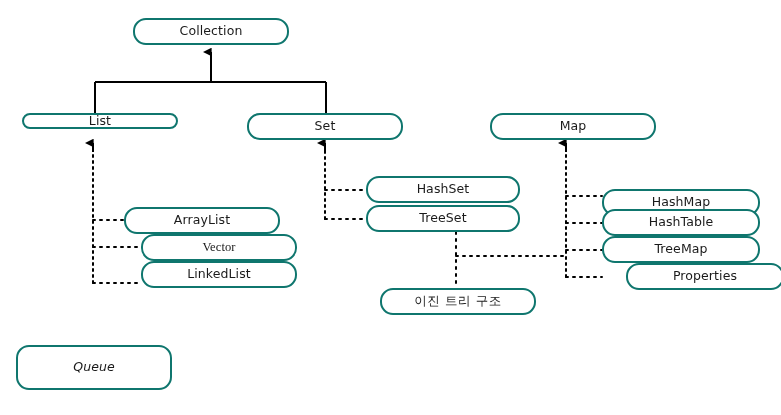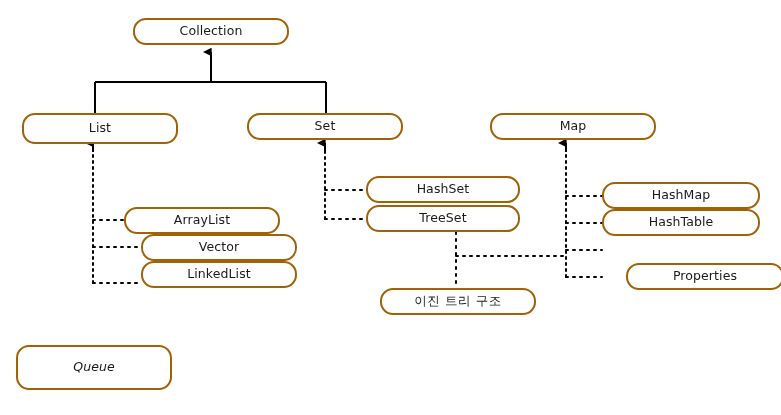--- a/index.html
+++ b/index.html
@@ -21,21 +21,21 @@
     position: absolute;
     left: 0;
     top: 0;
     width: 781px;
     height: 415px;
     pointer-events: none;
   }
   .node {
     position: absolute;
     box-sizing: border-box;
-    border: 2px solid #a16207;
+    border: 2px solid #0f766e;
     border-radius: 13px;
     background: #ffffff;
     display: flex;
     align-items: center;
     justify-content: center;
     color: #1a1a1a;
     font-size: 12.5px;
     line-height: 1;
     letter-spacing: 0.1px;
     white-space: nowrap;
@@ -117,41 +117,42 @@
     <g>
       <line x1="566" y1="250" x2="602" y2="250" stroke="#000000" stroke-width="2" stroke-dasharray="2 5" stroke-linecap="round"></line>
     </g>
     <g>
       <line x1="566" y1="277" x2="602" y2="277" stroke="#000000" stroke-width="2" stroke-dasharray="2 5" stroke-linecap="round"></line>
     </g>
   </svg>
 
   <div class="node" style="left:133px; top:18px; width:156px; height:27px;">Collection</div>
 
-  <div class="node" style="left:22px; top:113px; width:156px; height:31px;">List</div>
+  <div class="node" style="left:22px; top:113px; width:156px; height:16px;">List</div>
 
   <div class="node" style="left:247px; top:113px; width:156px; height:27px;">Set</div>
 
   <div class="node" style="left:490px; top:113px; width:166px; height:27px;">Map</div>
 
   <div class="node" style="left:124px; top:207px; width:156px; height:27px;">ArrayList</div>
 
-  <div class="node" style="left:141px; top:234px; width:156px; height:27px;">Vector</div>
+  <div class="node" style="left:141px; top:234px; width:156px; height:27px;font-family:Liberation Serif, serif;">Vector</div>
 
   <div class="node" style="left:141px; top:261px; width:156px; height:27px;">LinkedList</div>
 
 
   <div class="node" style="left:16px; top:345px; width:156px; height:45px;font-style:italic;">Queue</div>
 
   <div class="node" style="left:366px; top:176px; width:154px; height:27px;">HashSet</div>
 
   <div class="node" style="left:366px; top:205px; width:154px; height:27px;text-align:right;">TreeSet</div>
 
   <div class="node korean" style="left:380px; top:288px; width:156px; height:27px;">이진 트리 구조</div>
 
-  <div class="node" style="left:602px; top:182px; width:158px; height:27px;">HashMap</div>
+  <div class="node" style="left:602px; top:189px; width:158px; height:27px;">HashMap</div>
 
   <div class="node" style="left:602px; top:209px; width:158px; height:27px;">HashTable</div>
 
+  <div class="node" style="left:602px; top:236px; width:158px; height:27px;">TreeMap</div>
 
   <div class="node" style="left:626px; top:263px; width:158px; height:27px;text-align:right;">Properties</div>
 
 </div>
 
 </body></html>

